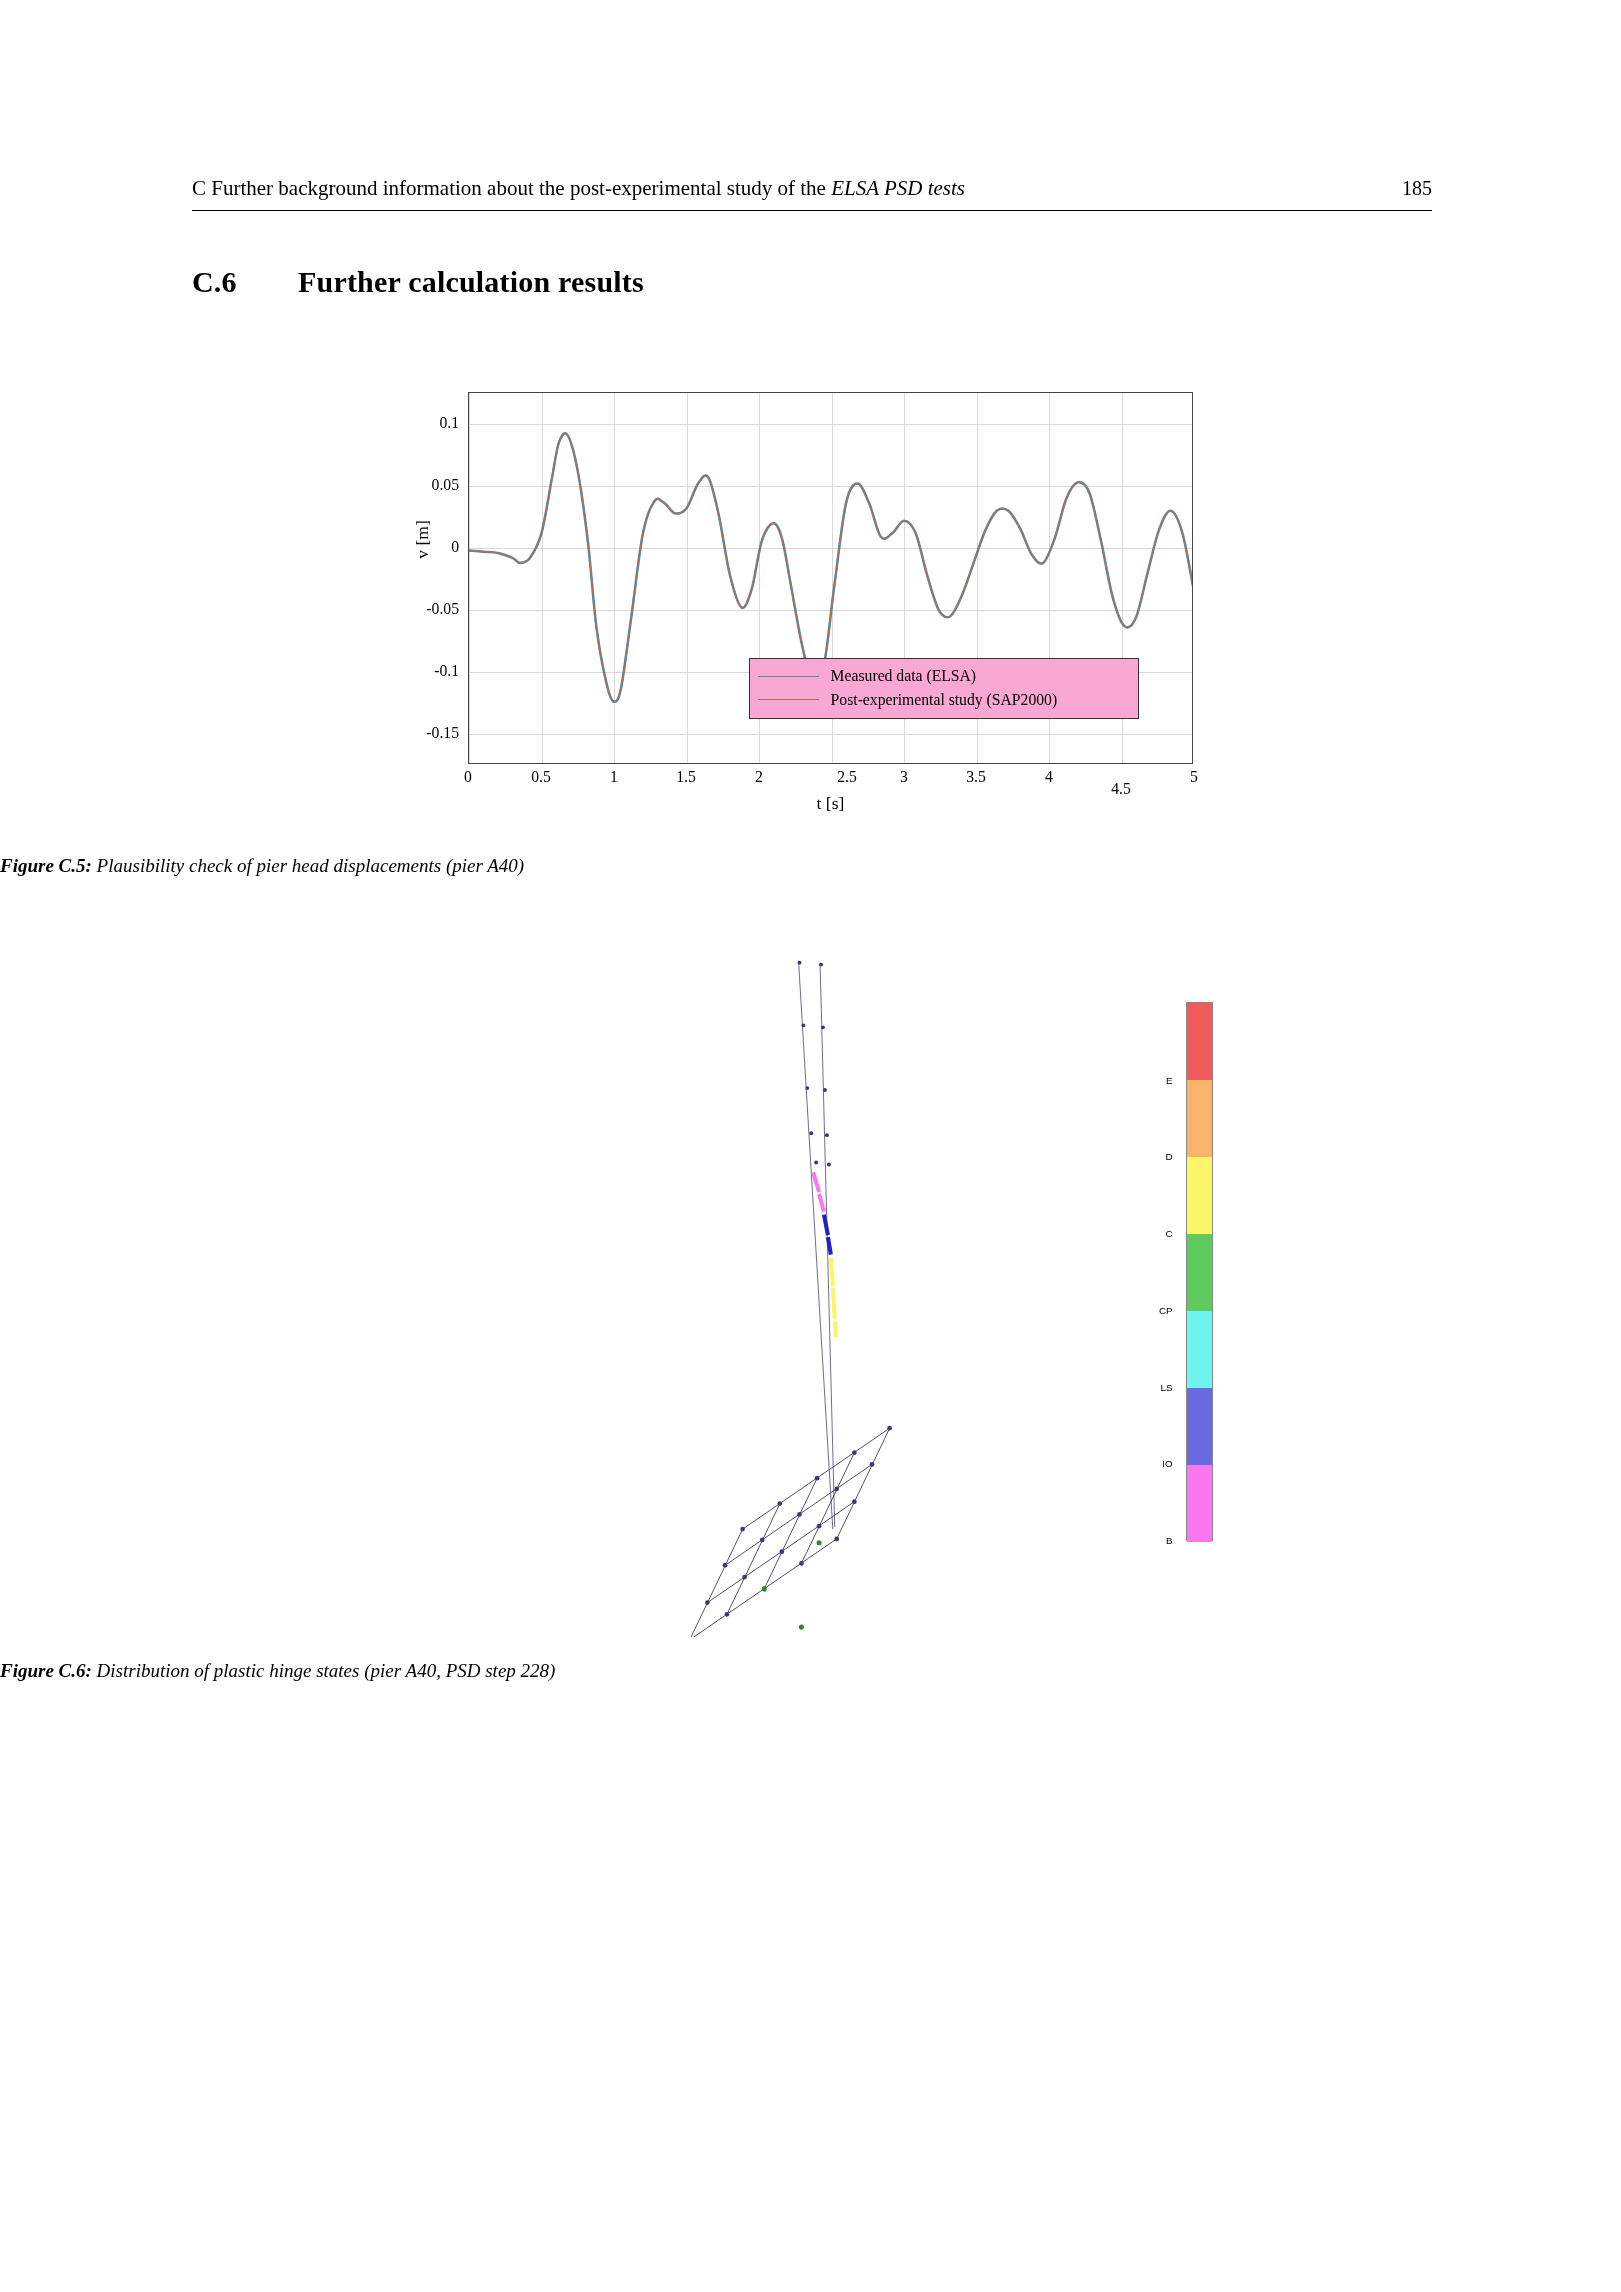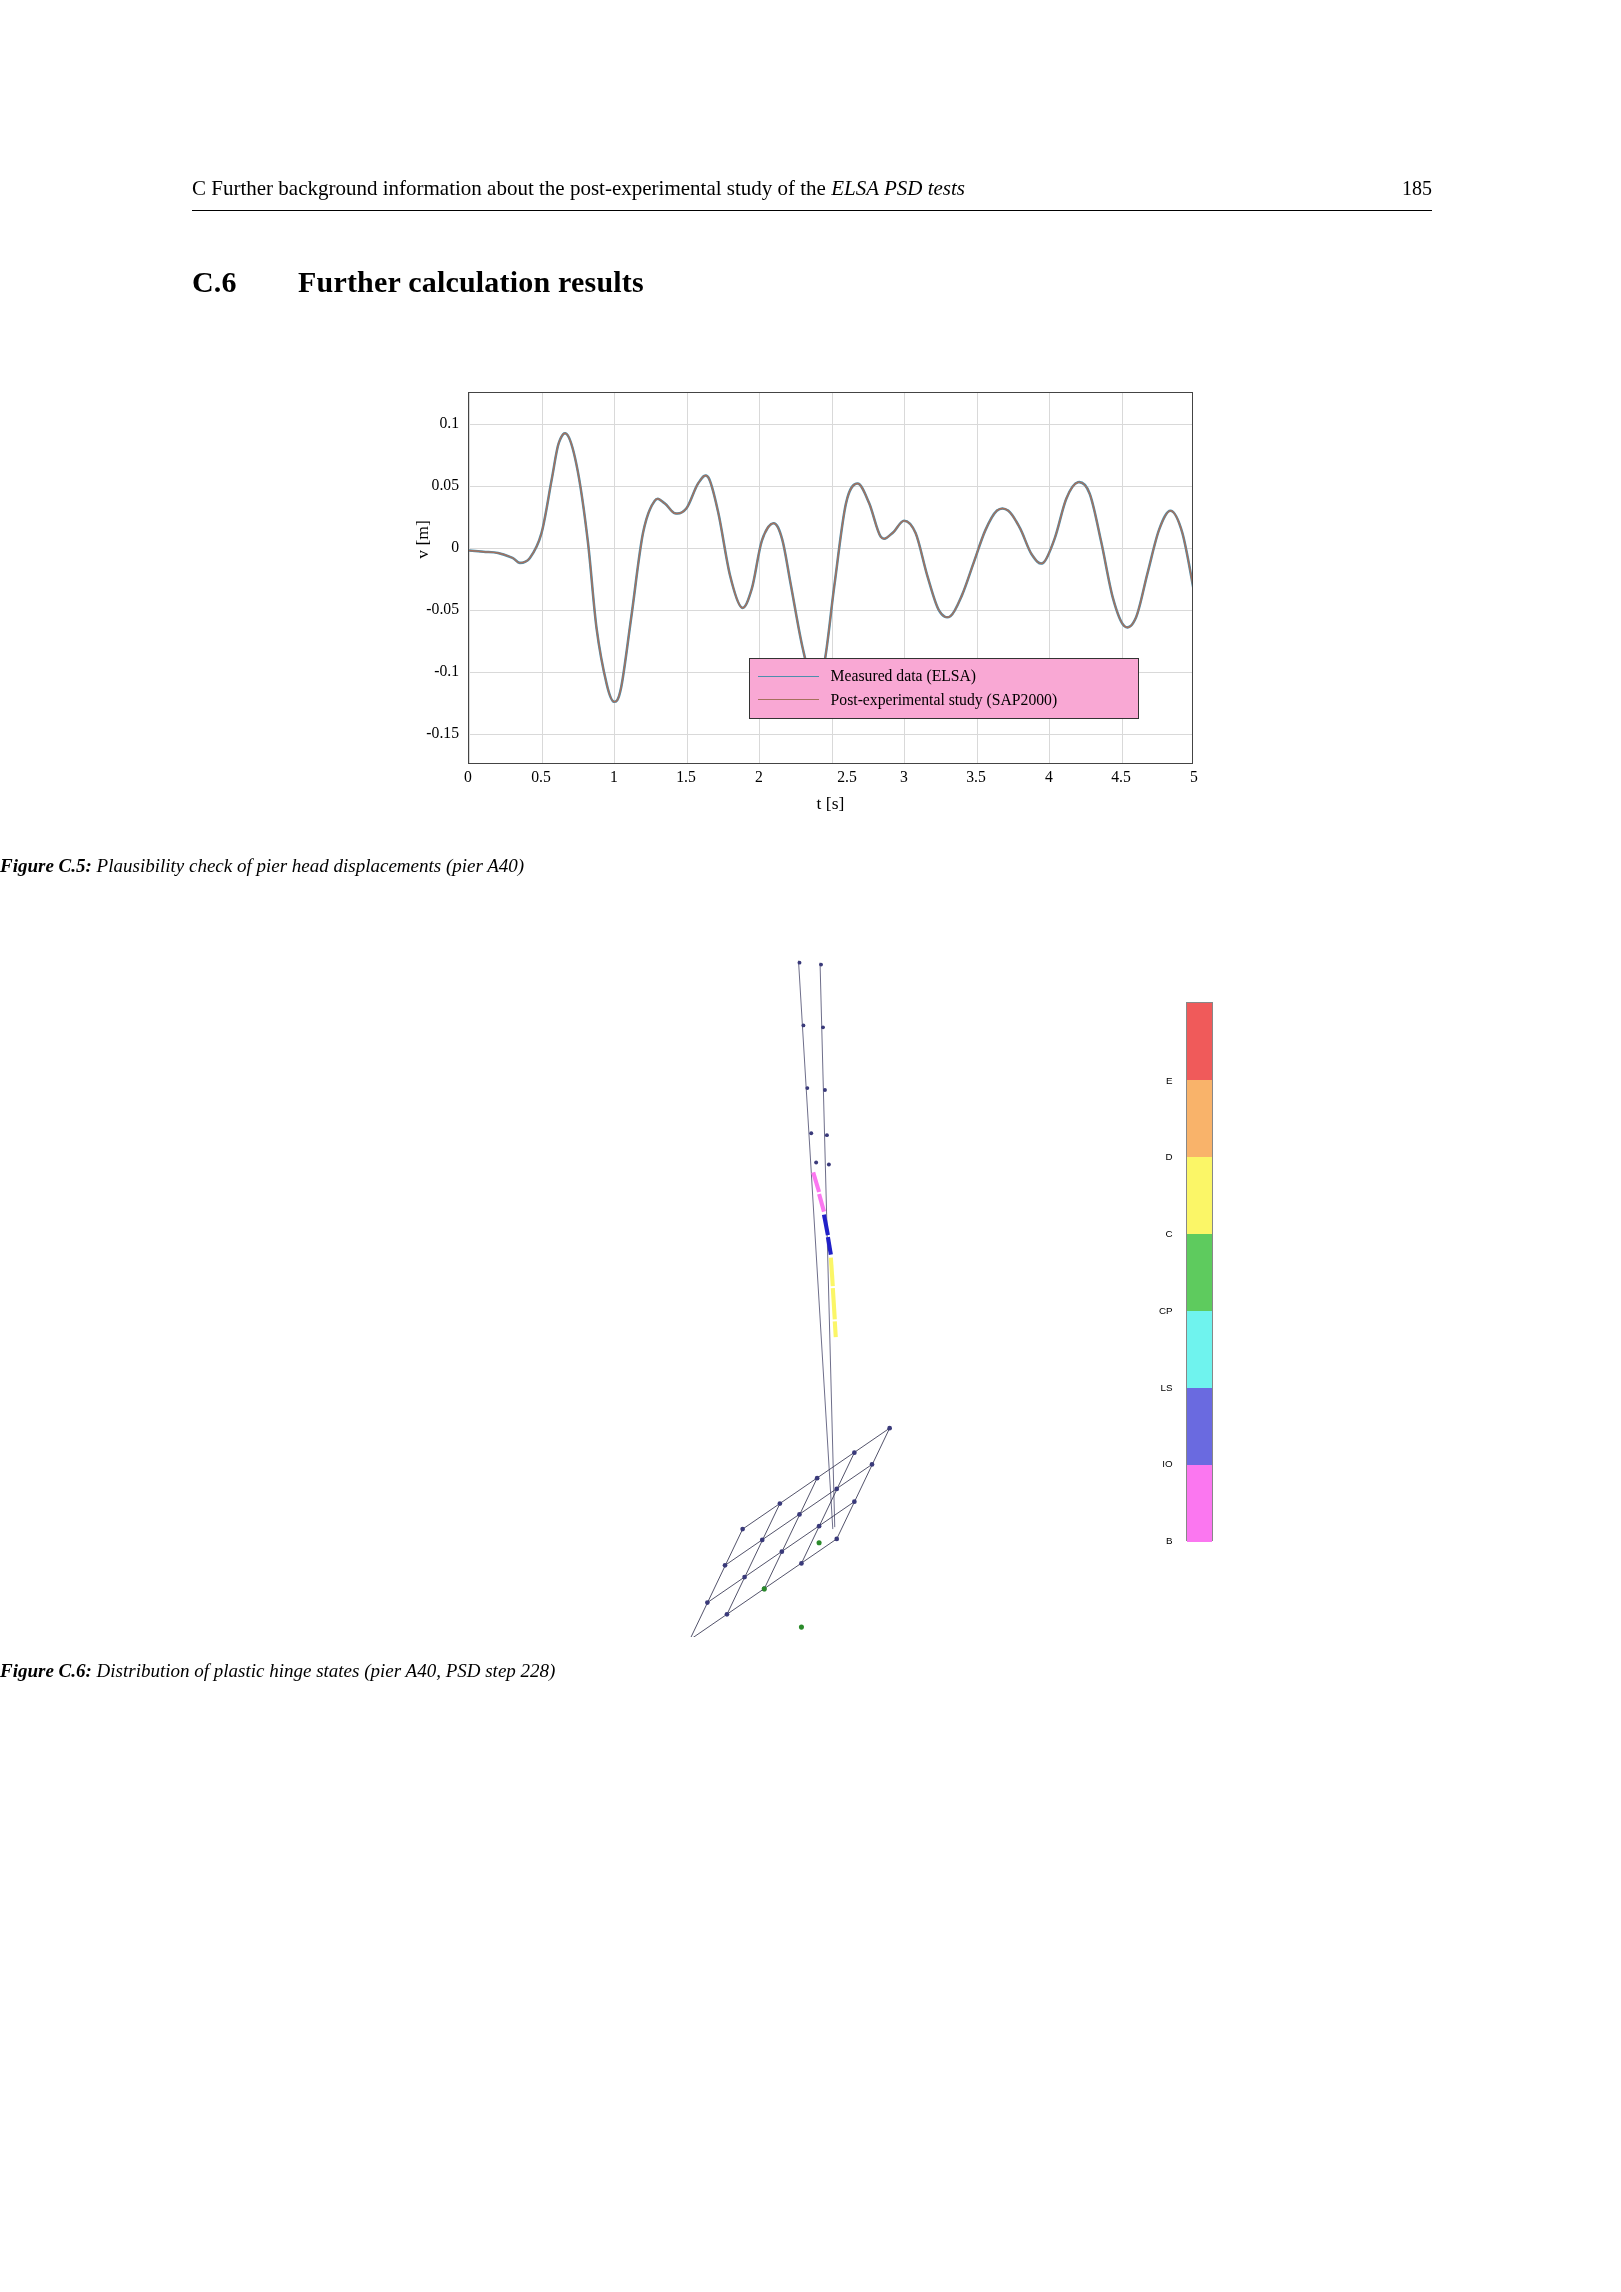--- a/index.html
+++ b/index.html
@@ -234,21 +234,21 @@
   <div id="xticks">
       <div class="tick-x" style="left: 76px;">0</div>
       <div class="tick-x" style="left: 149px;">0.5</div>
       <div class="tick-x" style="left: 222px;">1</div>
       <div class="tick-x" style="left: 294px;">1.5</div>
       <div class="tick-x" style="left: 367px;">2</div>
       <div class="tick-x" style="left: 455px;">2.5</div>
       <div class="tick-x" style="left: 512px;">3</div>
       <div class="tick-x" style="left: 584px; font-family: Liberation Serif, serif;">3.5</div>
       <div class="tick-x" style="left: 657px;">4</div>
-      <div class="tick-x" style="left: 729px;">4.5</div>
+      <div class="tick-x" style="left: 729px; margin-top: 12px;">4.5</div>
       <div class="tick-x" style="left: 802px;">5</div>
     </div>
   <div class="axis-x-label">t [s]</div>
 </div>
 
 <div class="caption" style="top: 855px;">
   <b>Figure C.5:</b>
   <span>Plausibility check of pier head displacements (pier A40)</span>
 </div>
 

